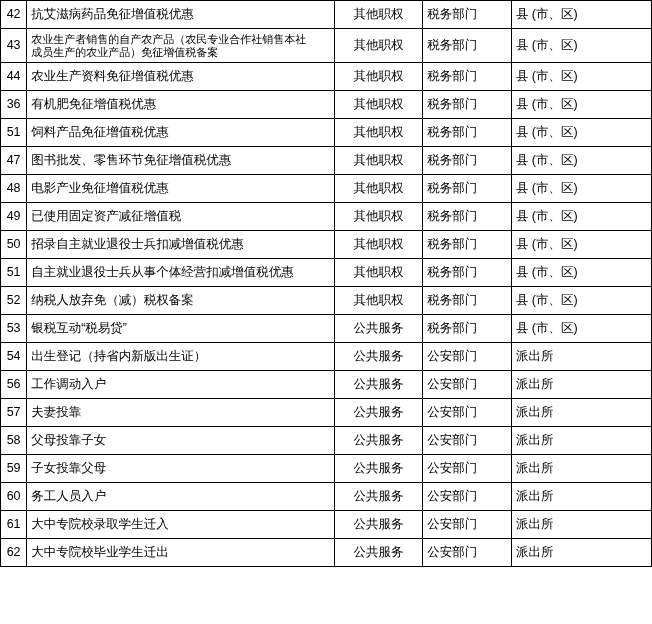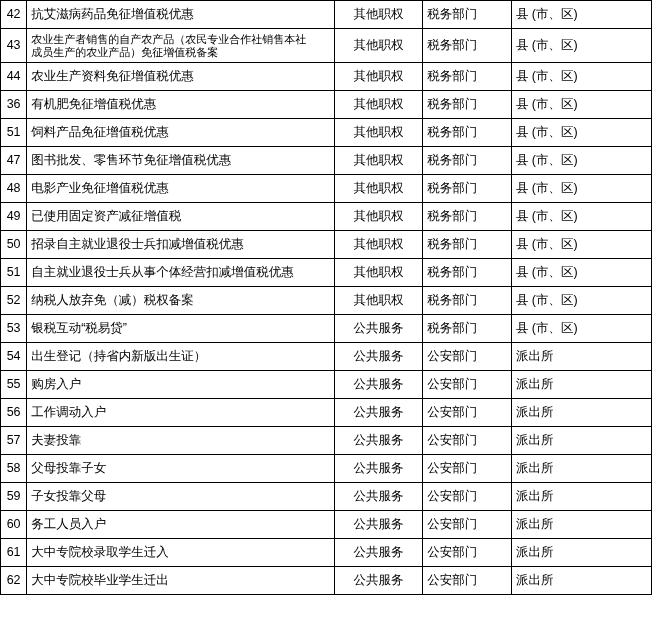--- a/index.html
+++ b/index.html
@@ -177,27 +177,20 @@
       </tr>
 
       <tr>
         <td class="col-index">54</td>
         <td class="col-name">出生登记（持省内新版出生证）</td>
         <td class="col-type">公共服务</td>
         <td class="col-dept">公安部门</td>
         <td class="col-level">派出所</td>
       </tr>
 
-      <tr>
-        <td class="col-index">55</td>
-        <td class="col-name">购房入户</td>
-        <td class="col-type">公共服务</td>
-        <td class="col-dept">公安部门</td>
-        <td class="col-level">派出所</td>
-      </tr>
 
       <tr>
         <td class="col-index">56</td>
         <td class="col-name">工作调动入户</td>
         <td class="col-type">公共服务</td>
         <td class="col-dept">公安部门</td>
         <td class="col-level">派出所</td>
       </tr>
 
       <tr>

